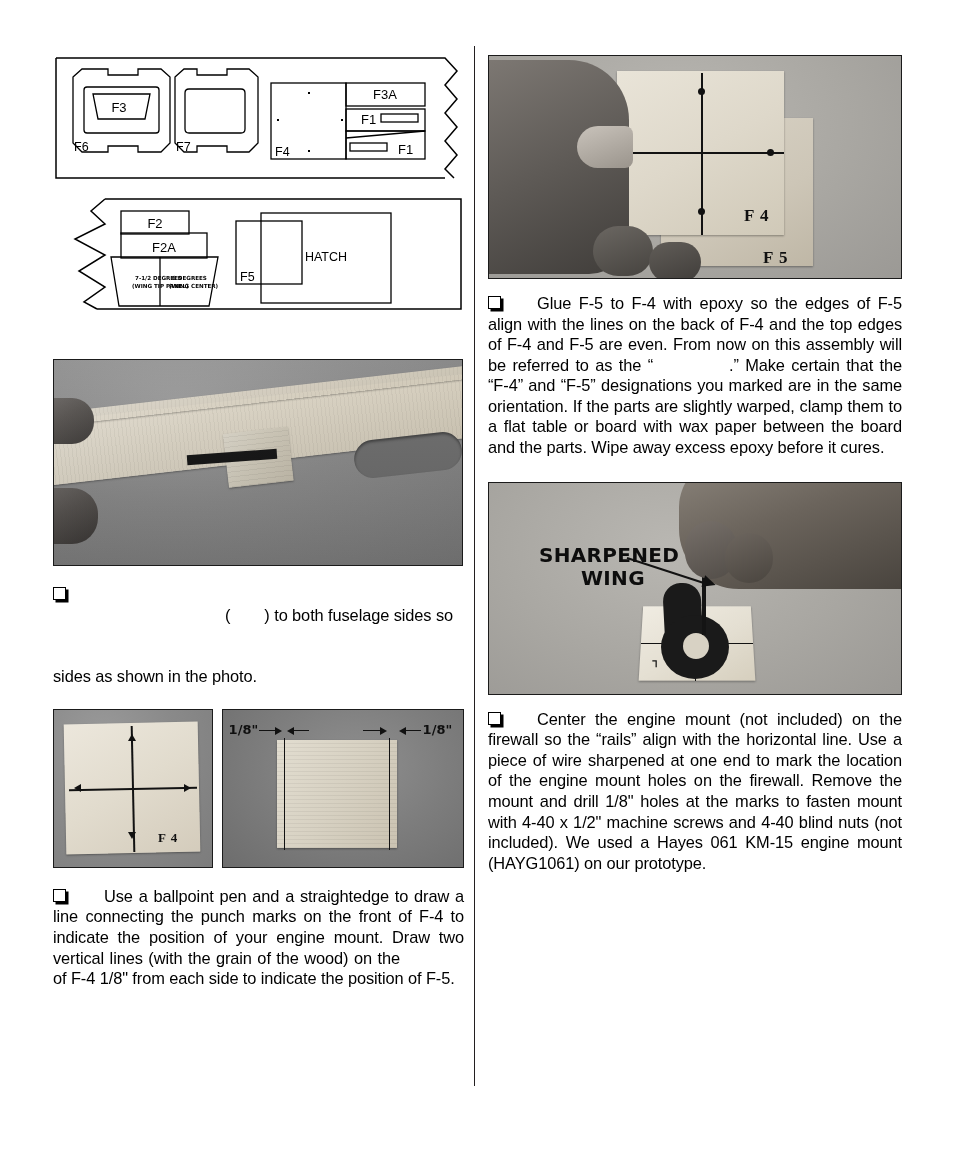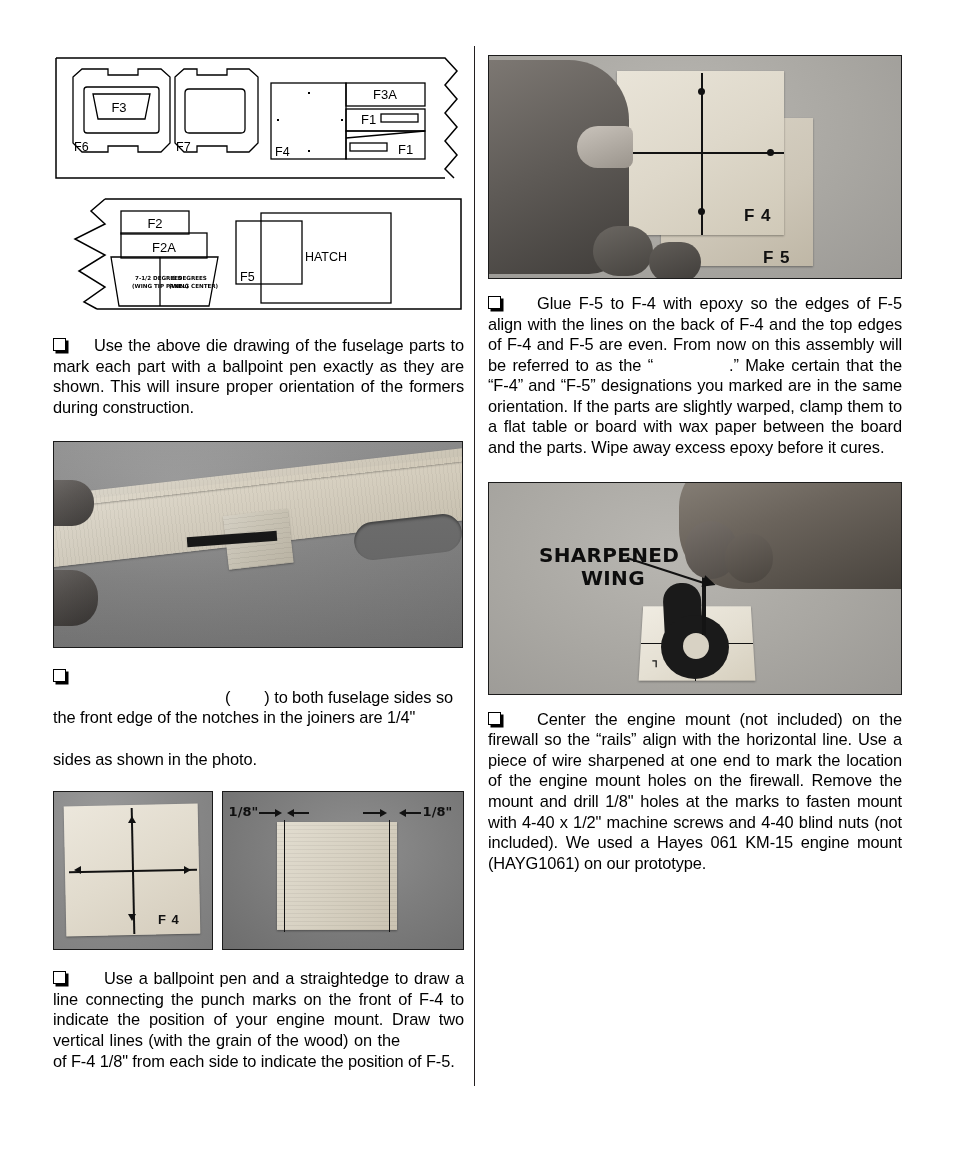--- a/index.html
+++ b/index.html
@@ -137,21 +137,21 @@
     position: absolute;
     background:
       linear-gradient(150deg, #6f6b68 0%, #56524f 45%, #3b3836 100%);
   }
   .ink-line {
     position: absolute;
     background: #121212;
   }
   .photo-label {
     position: absolute;
-    font-family: Liberation Sans, sans-serif;
+    font-family: Liberation Serif, serif;
     font-weight: 700;
     color: #111;
     letter-spacing: 1px;
   }
   .photo-caption {
     position: absolute;
     font-family: "DejaVu Sans", sans-serif;
     font-weight: 700;
     color: #0d0d0d;
     letter-spacing: 0.3px;
@@ -256,23 +256,20 @@
           <text x="82" y="85" font-size="5.6">7-1/2 DEGREES</text>
           <text x="79" y="93" font-size="5.6">(WING TIP PANEL)</text>
           <text x="119" y="85" font-size="5.6">6 DEGREES</text>
           <text x="116" y="93" font-size="5.6">(WING CENTER)</text>
         </g>
       </svg>
     </div>
 
     <div class="gap-20"></div>
 
-    <p class="para">
-      <span class="checkbox"></span><span class="lead-gap"></span><span>Use the above die drawing of the fuselage parts to mark each part with a ballpoint pen exactly as they are shown. This will insure proper orientation of the formers during construction.</span>
-    </p>
 
     <div class="gap-24"></div>
 
     <div class="photo" style="width:408px;height:205px;">
       <div class="bg-table"></div>
 
       <div class="wood" style="left:-10px;top:62px;width:440px;height:64px;transform:rotate(-6.5deg);transform-origin:left center;"></div>
       <div class="wood" style="left:-10px;top:54px;width:440px;height:13px;transform:rotate(-6.5deg);transform-origin:left center;opacity:.92;"></div>
 
       <div class="wood wood-v" style="left:172px;top:74px;width:65px;height:54px;transform:rotate(-6.5deg);transform-origin:left center;"></div>
@@ -284,21 +281,21 @@
       <div class="skin" style="left:-18px;top:38px;width:58px;height:46px;border-radius:0 22px 22px 0;"></div>
       <div class="skin" style="left:-18px;top:128px;width:62px;height:56px;border-radius:0 26px 26px 0;"></div>
       <div style="position:absolute;inset:0;background:linear-gradient(180deg,rgba(255,255,255,.05),rgba(0,0,0,.12));"></div>
     </div>
 
     <div class="gap-18"></div>
 
     <p class="para">
       <span class="checkbox"></span><span class="lead-gap" style="width:38px;"></span><br>
       <span class="blank-gap" style="width:172px;"></span><span>(</span><span class="blank-gap" style="width:34px;"></span><span>)  to both fuselage sides so</span><br>
-      <span>the front edge of the notches in the joiners are 1/4"</span><br>
+      <br>
       <span class="blank-gap" style="width:66px;"></span><br>
       <span>sides as shown in the photo.</span>
     </p>
 
     <div class="gap-22"></div>
 
     <div class="photo-row">
 
       <div class="photo" style="width:158px;height:157px;">
         <div class="bg-table"></div>

